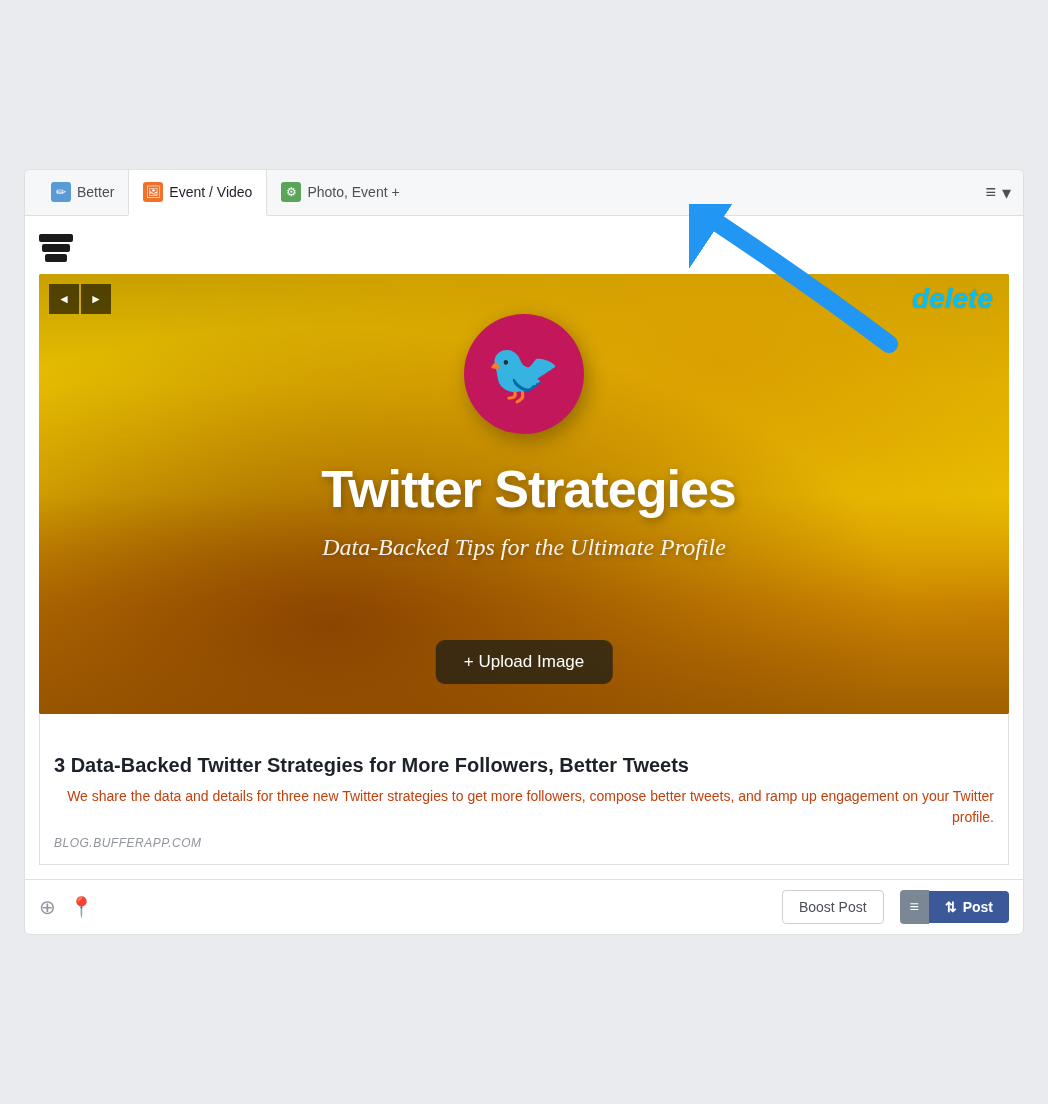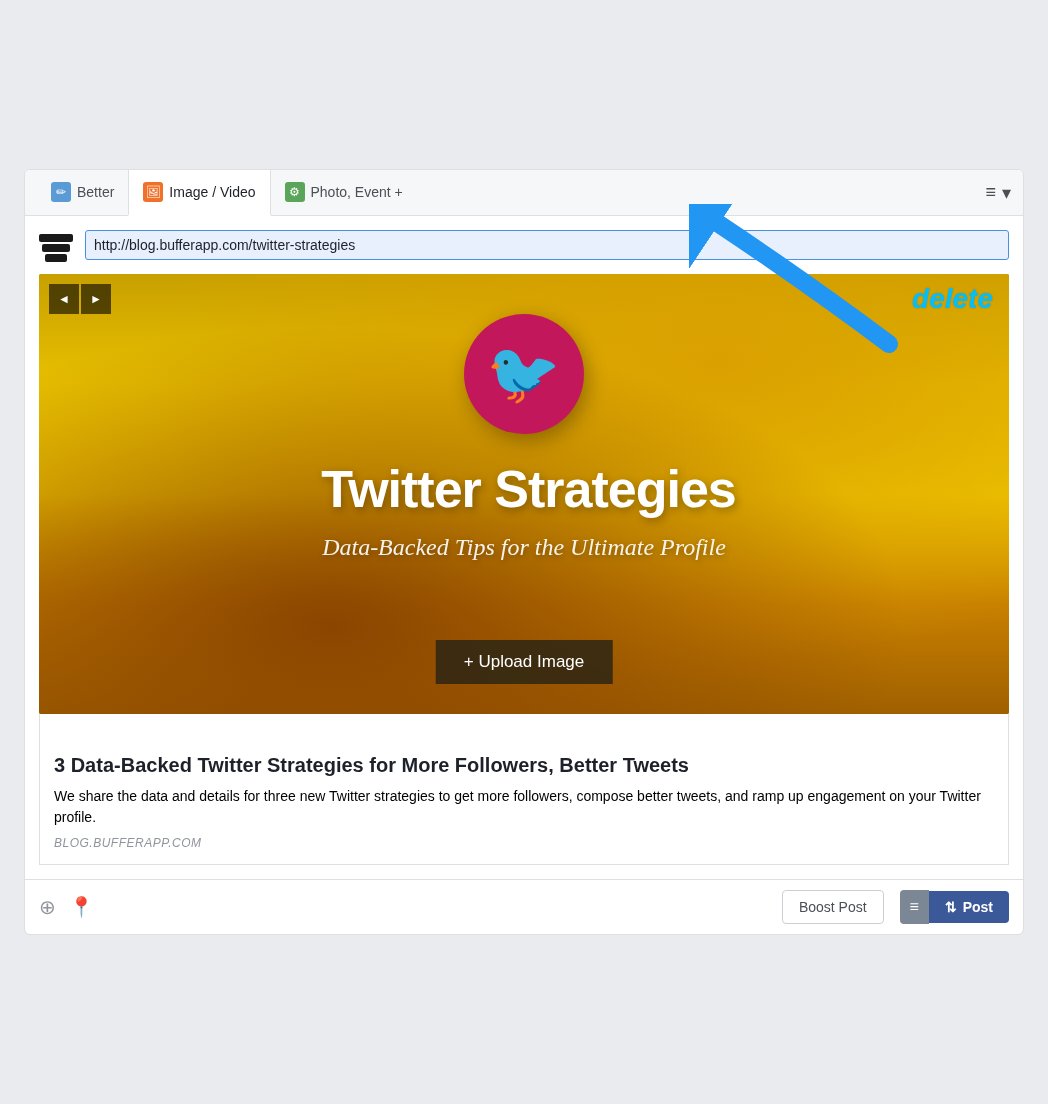--- a/index.html
+++ b/index.html
@@ -227,21 +227,21 @@
       position: absolute;
       bottom: 30px;
       left: 50%;
       transform: translateX(-50%);
       background: rgba(40,35,20,0.82);
       color: white;
       border: none;
       padding: 12px 28px;
       font-size: 17px;
       font-weight: 500;
-      border-radius: 0;
+      border-radius: 9px;
       cursor: pointer;
       white-space: nowrap;
     }
 
     
     .link-preview {
       border: 1px solid #dddfe2;
       border-top: none;
       padding: 14px;
       background: white;
@@ -251,23 +251,24 @@
       font-size: 20px;
       font-weight: bold;
       color: #1d2129;
       line-height: 1.3;
       margin-bottom: 8px;
       margin-top: 24px;
     }
 
     .link-description {
       font-size: 14px;
-      color: #000000;
+      color: #c2410c;
       line-height: 1.5;
       margin-bottom: 8px;
+      text-align: right;
     }
 
     .link-domain {
       font-size: 12px;
       color: #90949c;
       text-transform: uppercase;
       letter-spacing: 0.5px;
       font-style: italic;
     }
 
@@ -342,41 +343,40 @@
 
 <div class="composer-card">
 
   <div class="tab-bar">
     <div class="tab">
       <div class="tab-icon status">✏</div>
       <span>Better</span>
     </div>
     <div class="tab active">
       <div class="tab-icon photo">🖼</div>
-      <span>Image / Video</span>
+      <span>Event / Video</span>
     </div>
     <div class="tab">
       <div class="tab-icon offer">⚙</div>
       <span>Photo, Event +</span>
     </div>
     <div class="tab-bar-right">
       <span>≡</span>
       <span>▾</span>
     </div>
   </div>
 
   <div class="composer-body">
 
     <div class="url-row">
       <div class="buffer-logo">
         <div class="logo-layer"></div>
         <div class="logo-layer"></div>
         <div class="logo-layer"></div>
       </div>
-      <input class="url-input" type="text" value="http://blog.bufferapp.com/twitter-strategies" style="">
     </div>
 
     <div class="annotation-wrapper">
       <svg style="position:absolute; top:-70px; right:80px; z-index:20; pointer-events:none;" width="240" height="160" viewBox="0 0 240 160">
 
         <defs>
           <marker id="arrowhead" markerWidth="12" markerHeight="9" refX="0" refY="4.5" orient="auto">
             <polygon points="0 0, 12 4.5, 0 9" fill="#2196f3"></polygon>
           </marker>
         </defs>

